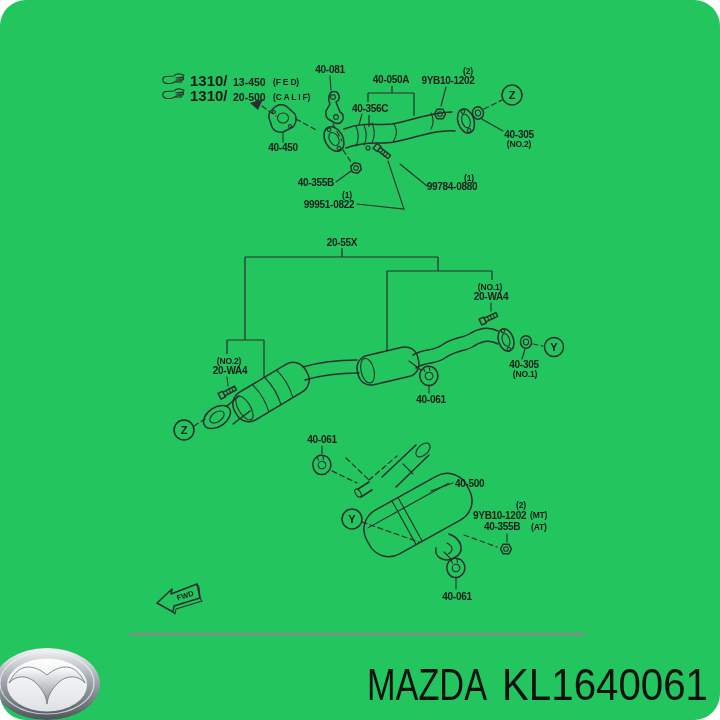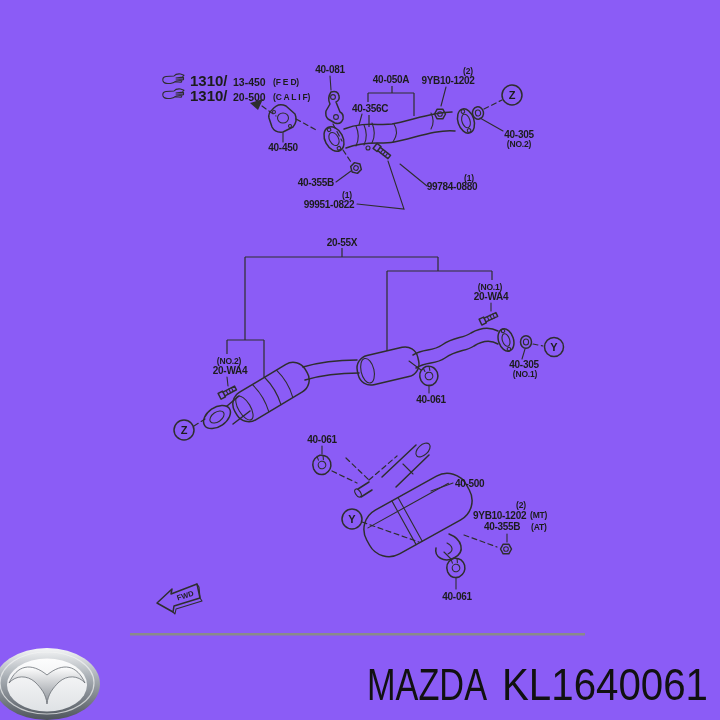--- a/index.html
+++ b/index.html
@@ -1,18 +1,18 @@
 <!DOCTYPE html>
 <html><head>
 <meta charset="utf-8">
 <style>
   html,body { margin:0; padding:0; background:#ffffff; }
   #stage {
-    position:relative; width:720px; height:720px; background:#8b5cf6;
-    font-family:"Liberation Sans", sans-serif; overflow:hidden;
+    position:relative; width:720px; height:720px; background:#22c55e;
+    font-family:"Liberation Sans", sans-serif; overflow:hidden;border-radius:26px;
   }
   svg text { font-family:"Liberation Sans", sans-serif; fill:#1c1c1c; }
   .lbl     { font-size:10px; font-weight:bold; letter-spacing:-0.3px; }
   .lbl-sm  { font-size:8.5px; font-weight:bold; letter-spacing:-0.2px; }
   .lbl-lg  { font-size:15px; font-weight:bold; }
   .lbl-md  { font-size:10.5px; font-weight:bold; }
   .view-letter { font-size:11px; font-weight:bold; }
   .fwd-txt { font-size:7.5px; font-weight:bold; }
   .footer-text { font-size:45px; fill:#111111; }
   .ln   { fill:none; stroke:#2e2e2e; stroke-width:1.5; stroke-linecap:round; stroke-linejoin:round; }

